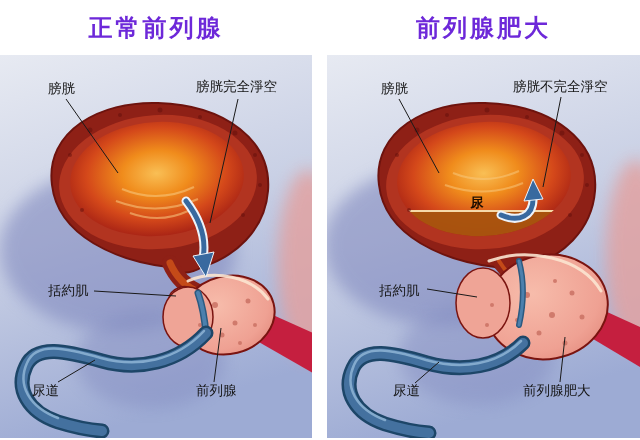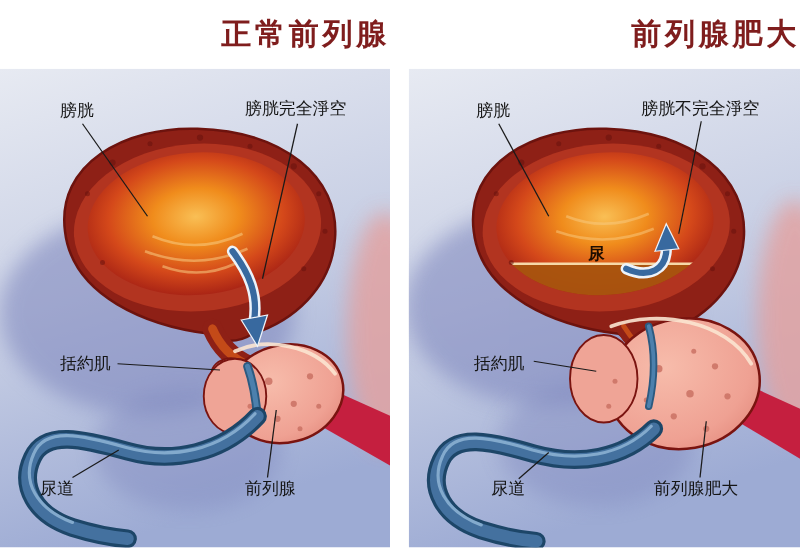--- a/index.html
+++ b/index.html
@@ -1,19 +1,19 @@
 <!DOCTYPE html>
 <html><head>
 <meta charset="utf-8">
 <style>
   html,body{margin:0;padding:0;background:#ffffff;}
   .stage{position:relative;width:640px;height:440px;background:#ffffff;overflow:hidden;
          font-family:"Liberation Sans", sans-serif;}
-  .title{position:absolute;top:12px;height:32px;line-height:32px;text-align:right;
-         font-weight:700;font-size:24px;letter-spacing:3px;color:#7f1d1d;}
+  .title{position:absolute;top:12px;height:32px;line-height:32px;text-align:center;
+         font-weight:700;font-size:24px;letter-spacing:3px;color:#6d28d9;}
   .title.left{left:0;width:312px;}
   .title.right{left:327px;width:313px;}
   svg.panel{position:absolute;top:55px;display:block;}
   svg.panel.left{left:0;}
   svg.panel.right{left:327px;}
   text.lbl{font-family:"Liberation Sans", sans-serif;font-size:13.5px;fill:#151515;}
   text.urine{font-family:"Liberation Sans", sans-serif;font-size:13px;font-weight:700;fill:#1d0d00;}
   line.ptr{stroke:#1a1a1a;stroke-width:1;}
 </style>
 </head>

